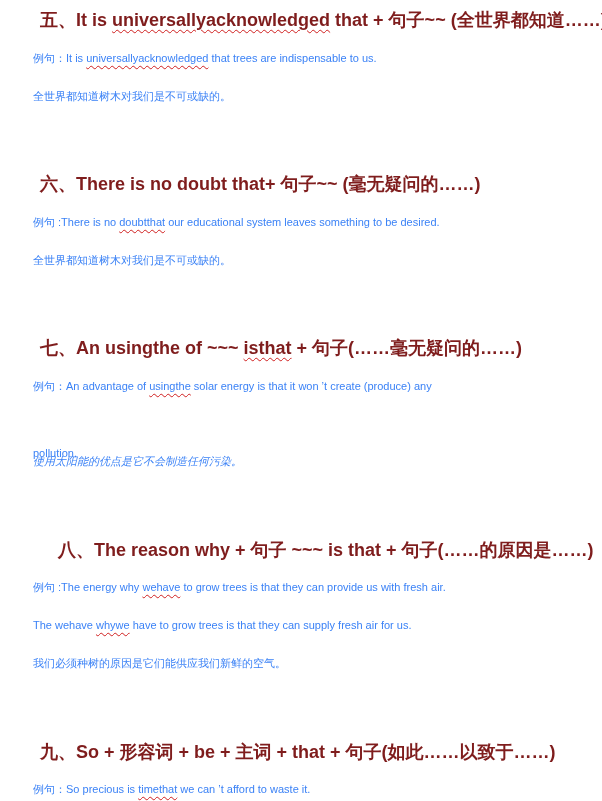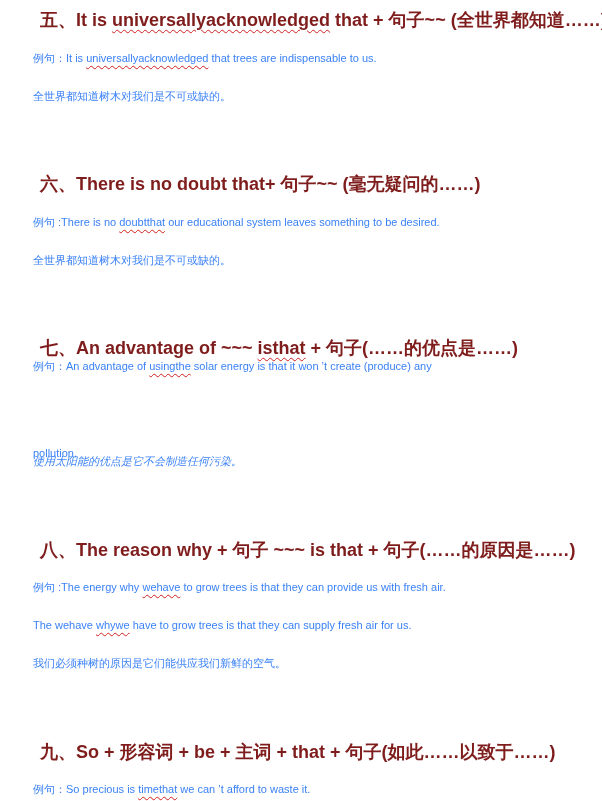--- a/index.html
+++ b/index.html
@@ -52,33 +52,33 @@
   <span>六、There is no doubt that+ 句子~~ (毫无疑问的……)</span>
 </div>
 <div class="line" style="top:213px;">
   <span>例句 :There is no </span><span class="squiggle">doubtthat</span><span> our educational system leaves something to be desired.</span>
 </div>
 <div class="line" style="top:251px;">
   <span>全世界都知道树木对我们是不可或缺的。</span>
 </div>
 
 <div class="line heading" style="top:339px;">
-  <span>七、An advantage of ~~~ </span><span class="squiggle">isthat</span><span> + 句子(……的优点是……)</span>
+  <span>七、An usingthe of ~~~ </span><span class="squiggle">isthat</span><span> + 句子(……毫无疑问的……)</span>
 </div>
-<div class="line" style="top:357px;">
+<div class="line" style="top:377px;">
   <span>例句：An advantage of </span><span class="squiggle">usingthe</span><span> solar energy is that it won ’t create (produce) any</span>
 </div>
 <div class="line" style="top:416px;margin-top:28px;">
   <span>pollution.</span>
 </div>
 <div class="line" style="top:452px;font-style:italic;">
   <span>使用太阳能的优点是它不会制造任何污染。</span>
 </div>
 
-<div class="line heading" style="top:541px;">
+<div class="line heading" style="top:541px;margin-left:18px;">
   <span>八、The reason why + 句子 ~~~ is that + 句子(……的原因是……)</span>
 </div>
 <div class="line" style="top:578px;">
   <span>例句 :The energy why </span><span class="squiggle">wehave</span><span> to grow trees is that they can provide us with fresh air.</span>
 </div>
 <div class="line" style="top:616px;">
   <span>The wehave </span><span class="squiggle">whywe</span><span> have to grow trees is that they can supply fresh air for us.</span>
 </div>
 <div class="line" style="top:654px;">
   <span>我们必须种树的原因是它们能供应我们新鲜的空气。</span>

